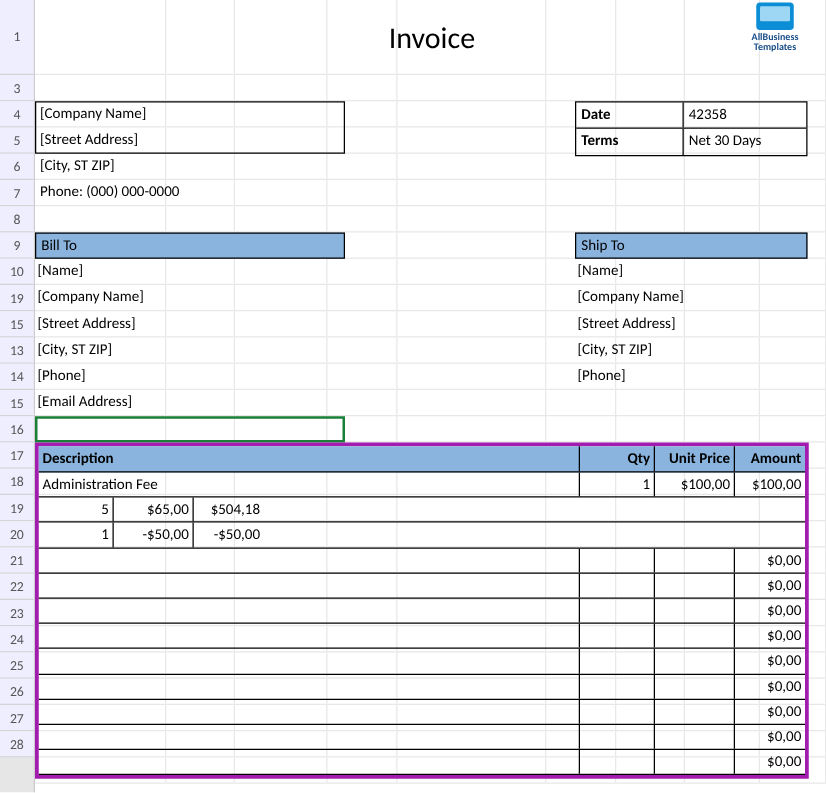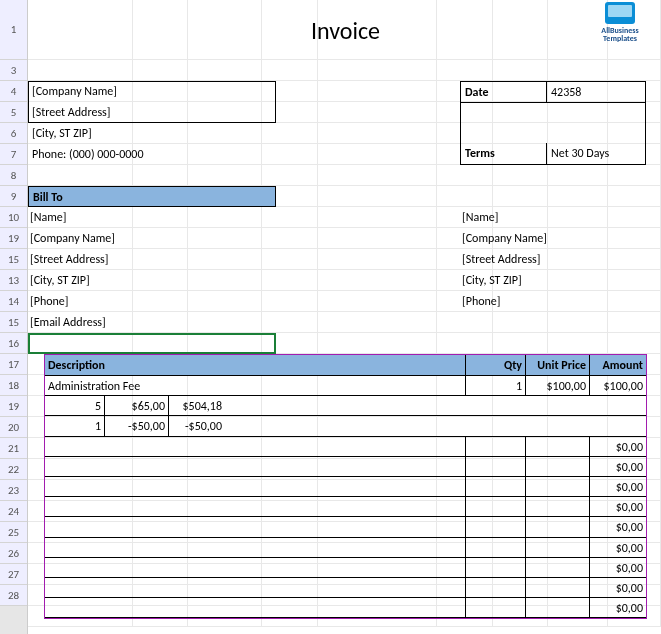--- a/index.html
+++ b/index.html
@@ -17,30 +17,30 @@
 .title-row { height: 60px; display: flex; align-items: center; justify-content: center; position: relative; }
 .title { font-size: 24px; font-weight: 400; }
 .logo { position: absolute; right: 6px; top: 2px; width: 70px; text-align: center; }
 .logo-icon { width: 30px; height: 22px; background: #0b8ed6; border-radius: 3px; margin: 0 auto 2px; position: relative; }
 .logo-icon::after { content: ""; position: absolute; left: 3px; right: 3px; top: 3px; bottom: 7px; background: #9ed7f4; border-radius: 1px; }
 .logo-text { font-size: 8px; color: #1b4f8a; font-weight: 600; line-height: 1; }
 .r { height: 21px; display: flex; align-items: center; }
 .company-box { position: absolute; left: 0; top: 81px; width: 248px; height: 42px; border: 1px solid #000; pointer-events: none; }
 .invbox { position: absolute; left: 432px; top: 81px; width: 186px; border: 1px solid #000; }
 .invbox .irow { display: flex; height: 21px; border-bottom: 1px solid #000; }
-.invbox .irow:last-child { border-bottom: none; margin-top: 40px; }
+.invbox .irow:last-child { border-bottom: none; }
 .invbox .ilbl { width: 86px; padding-left: 4px; font-weight: 700; border-right: 1px solid #000; line-height: 20px; }
 .invbox .ival { flex: 1; padding-left: 4px; line-height: 20px; }
-.hdr { background: #8ab4de; font-weight: 700; padding-left: 4px; height: 21px; line-height: 21px; border: 1px solid #000; }
+.hdr { background: #8ab4de; font-weight: 400; padding-left: 4px; height: 21px; line-height: 21px; border: 1px solid #000; }
 .billhdr { position: absolute; left: 0; top: 186px; width: 248px; }
 .shiphdr { position: absolute; left: 432px; top: 186px; width: 186px; }
 .txt { padding-left: 2px; line-height: 21px; height: 21px; }
 .bill-lines { position: absolute; left: 0; top: 207px; width: 248px; }
 .ship-lines { position: absolute; left: 432px; top: 207px; width: 186px; }
-.items { position: absolute; left: 16px; top: 354px; right: 14px; border: 1px solid #a21caf; }
+.items { position: absolute; left: 0; top: 354px; right: 14px; border: 3px solid #a21caf; }
 .items .ihdr { display: flex; background: #8ab4de; font-weight: 700; height: 21px; border-bottom: 1px solid #000; }
 .items .irow { display: flex; height: 20.2px; border-bottom: 1px solid #000; }
 .items .c { border-right: 1px solid #000; padding: 0 3px; line-height: 20px; overflow: hidden; white-space: nowrap; }
 .items .c:last-child { border-right: none; }
 .c-desc { flex: 1; }
 .c-qty { width: 60px; text-align: right; }
 .c-price { width: 64px; text-align: right; }
 .c-amt { width: 56px; text-align: right; }
 .sel { position: absolute; left: 0; top: 333px; width: 248px; height: 21px; border: 2px solid #1a7f37; pointer-events: none; box-sizing: border-box; }
 </style>
@@ -421,20 +421,21 @@
       <div class="billhdr hdr">Bill To</div>
       <div class="bill-lines">
           <div class="txt">[Name]</div>
           <div class="txt">[Company Name]</div>
           <div class="txt">[Street Address]</div>
           <div class="txt">[City, ST ZIP]</div>
           <div class="txt">[Phone]</div>
           <div class="txt">[Email Address]</div>
         </div>
 
+      <div class="shiphdr hdr">Ship To</div>
       <div class="ship-lines">
           <div class="txt">[Name]</div>
           <div class="txt">[Company Name]</div>
           <div class="txt">[Street Address]</div>
           <div class="txt">[City, ST ZIP]</div>
           <div class="txt">[Phone]</div>
         </div>
 
       <div class="sel"></div>
 

